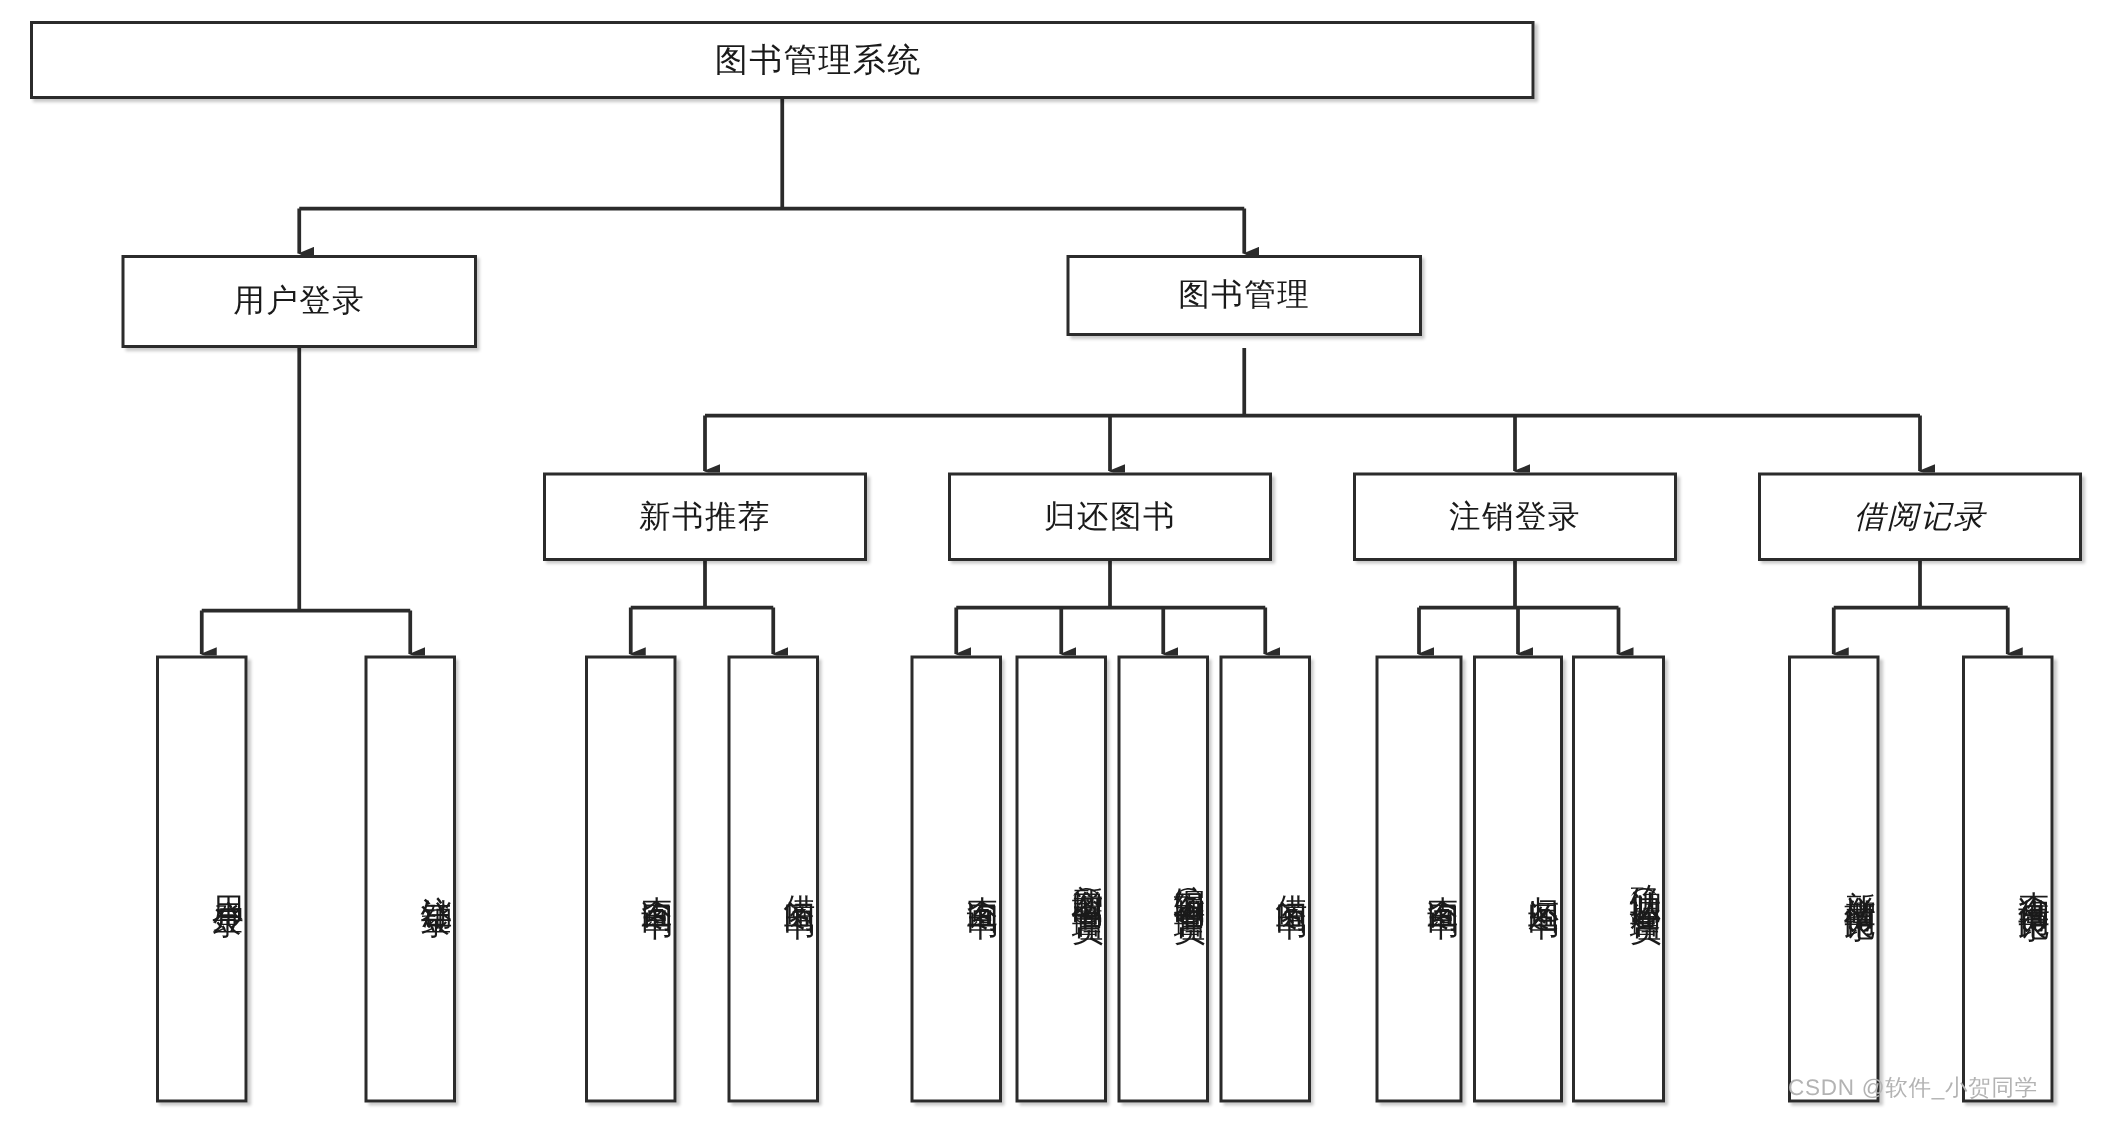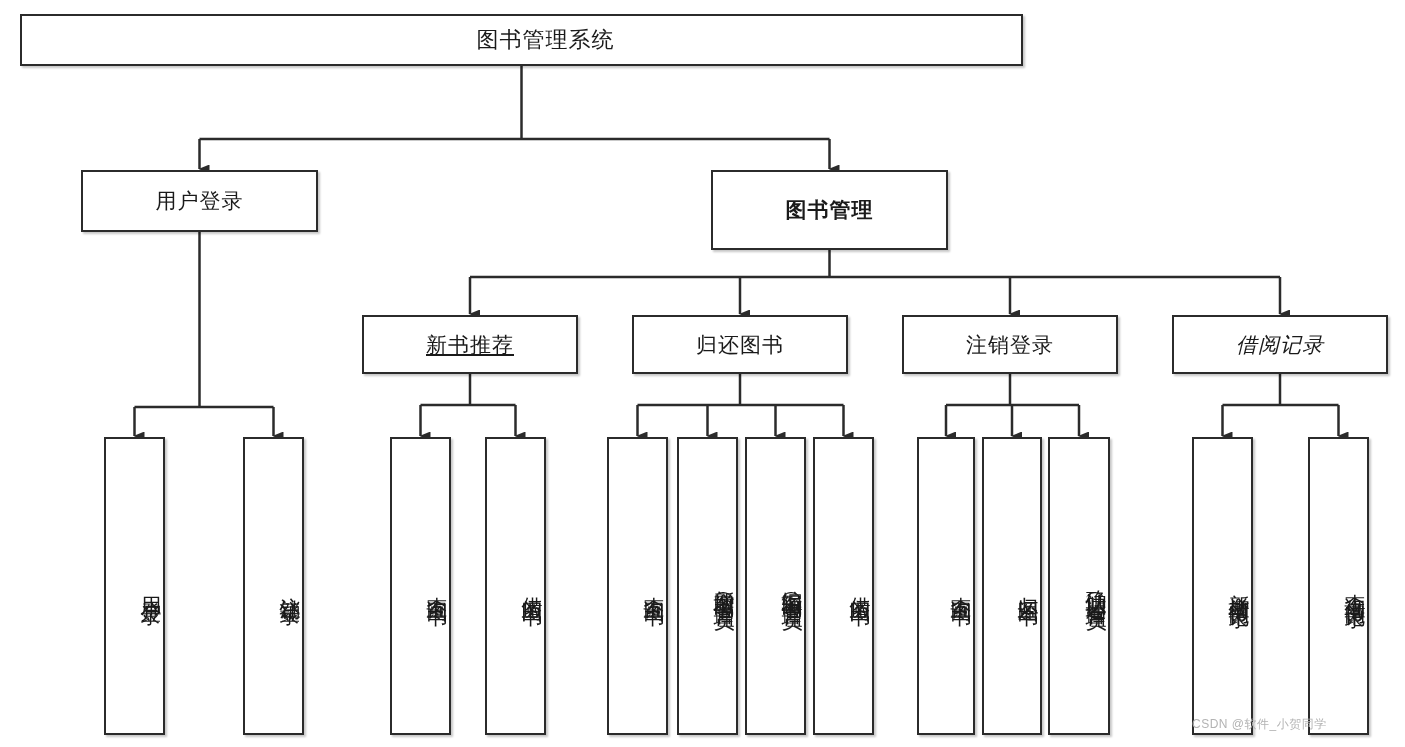--- a/index.html
+++ b/index.html
@@ -49,21 +49,21 @@
     line-height: 1.1;
     padding: 8px 0;
     align-items: flex-start;
     justify-content: center;
   }
   .node.root {
     font-size: 22px;
   }
   .watermark {
     position: absolute;
-    font-size: 12px;
+    font-size: 15px;
     color: #b3b3b3;
     white-space: nowrap;
     letter-spacing: 0.5px;
     pointer-events: none;
   }
 </style>
 </head>
 <body>
 
 <div id="canvas">
@@ -110,24 +110,24 @@
       </g>
   </svg>
 
   <div id="nodes">
       <div class="node horizontal root" style="left: 20px; top: 14px; width: 1003px; height: 52px; padding-left: 48px;">
         <span>图书管理系统</span>
       </div>
       <div class="node horizontal" style="left: 81px; top: 170px; width: 237px; height: 62px;">
         <span>用户登录</span>
       </div>
-      <div class="node horizontal" style="left: 711px; top: 170px; width: 237px; height: 80px; font-weight: bold;">
+      <div class="node horizontal" style="left: 711px; top: 170px; width: 237px; height: 54px;">
         <span>图书管理</span>
       </div>
-      <div class="node horizontal" style="left: 362px; top: 315px; width: 216px; height: 59px; text-decoration: underline;">
+      <div class="node horizontal" style="left: 362px; top: 315px; width: 216px; height: 59px;">
         <span>新书推荐</span>
       </div>
       <div class="node horizontal" style="left: 632px; top: 315px; width: 216px; height: 59px;">
         <span>归还图书</span>
       </div>
       <div class="node horizontal" style="left: 902px; top: 315px; width: 216px; height: 59px;">
         <span>注销登录</span>
       </div>
       <div class="node horizontal" style="left: 1172px; top: 315px; width: 216px; height: 59px; font-style: italic;">
         <span>借阅记录</span>

